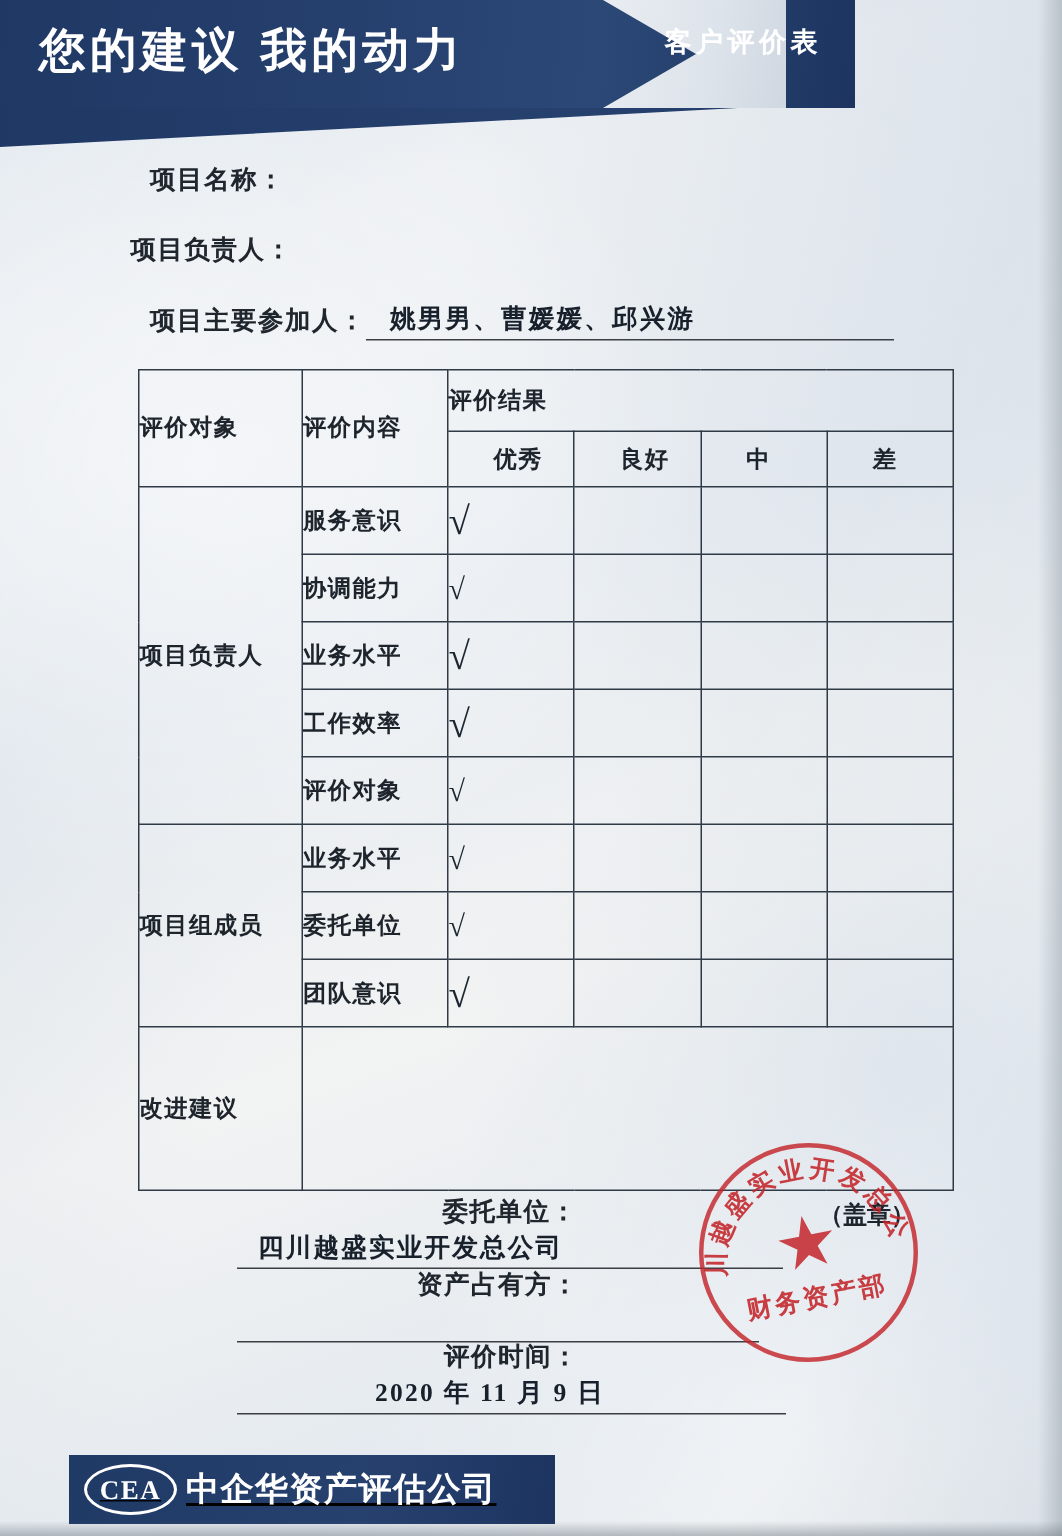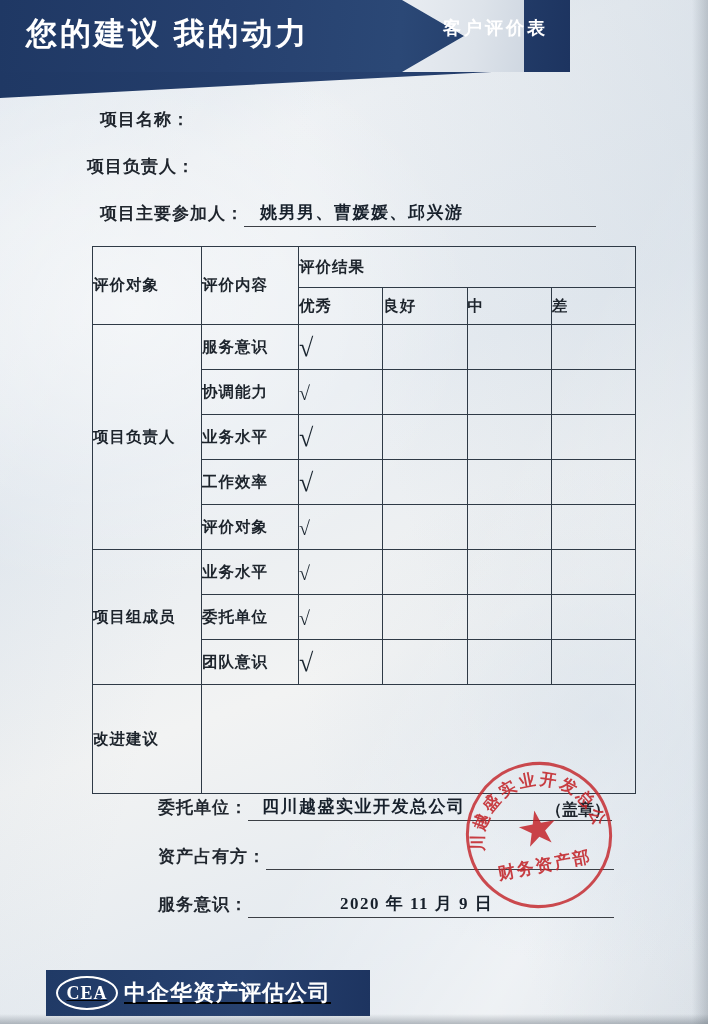--- a/index.html
+++ b/index.html
@@ -121,41 +121,42 @@
     font-weight: bold;
     color: #1d242c;
     letter-spacing: 1px;
     padding: 0;
     background: transparent;
   }
   .tbl .hd-res { height: 40px; font-size: 15.5px; }
   .tbl .hd-sub { height: 36px; }
   .tbl .obj-col { width: 108px; }
   .tbl .item-col { width: 96px; }
-  .tbl .mark-col { width: 85px; }
+  .tbl .mark-col { width: 85px; padding-left: 30px; }
   .tbl .row-cell { height: 44px; }
   .tbl .sugg-row td { height: 108px; }
   .check {
     font-family: "Liberation Serif", serif;
     font-size: 26px;
     font-weight: normal;
     color: #1b2630;
     line-height: 1;
     display: inline-block;
     transform: translateY(1px);
   }
   .check.sm { font-size: 20px; }
   
   .footer-field {
     position: absolute;
     display: flex;
     align-items: center;
     font-size: 17px;
     color: #20262e;
     white-space: nowrap;
+    flex-direction: column;
   }
   .footer-field .lbl { font-weight: bold; letter-spacing: 1px; padding-bottom: 2px; }
   .footer-field .rule { border-bottom: 1.4px solid #3b3f45; height: 24px; position: relative; }
   .footer-field .hand {
     position: absolute; left: 14px; bottom: 2px;
     font-weight: bold; font-size: 17px; color: #17202b; letter-spacing: 1.5px;
   }
   .seal-note {
     position: absolute;
     left: 546px;
@@ -385,21 +386,21 @@
   <div class="seal-note">（盖章）</div>
 
   <div class="footer-field" style="left:158px; top:845px;">
     <span class="lbl">资产占有方：</span>
     <span class="rule" style="width:348px;">
       <span class="hand"></span>
     </span>
   </div>
 
   <div class="footer-field" style="left:158px; top:893px;">
-    <span class="lbl">服务意识：</span>
+    <span class="lbl">评价时间：</span>
     <span class="rule" style="width:366px;">
       <span class="hand" style="left:92px;">2020 年 11 月 9 日</span>
     </span>
   </div>
 
   <div class="seal">
     <div class="ring"></div>
     <svg class="arc" viewBox="0 0 146 146">
       <defs>
         <path id="sealArc" d="M 16,80 A 57,57 0 0 1 130,80" fill="none"></path>

